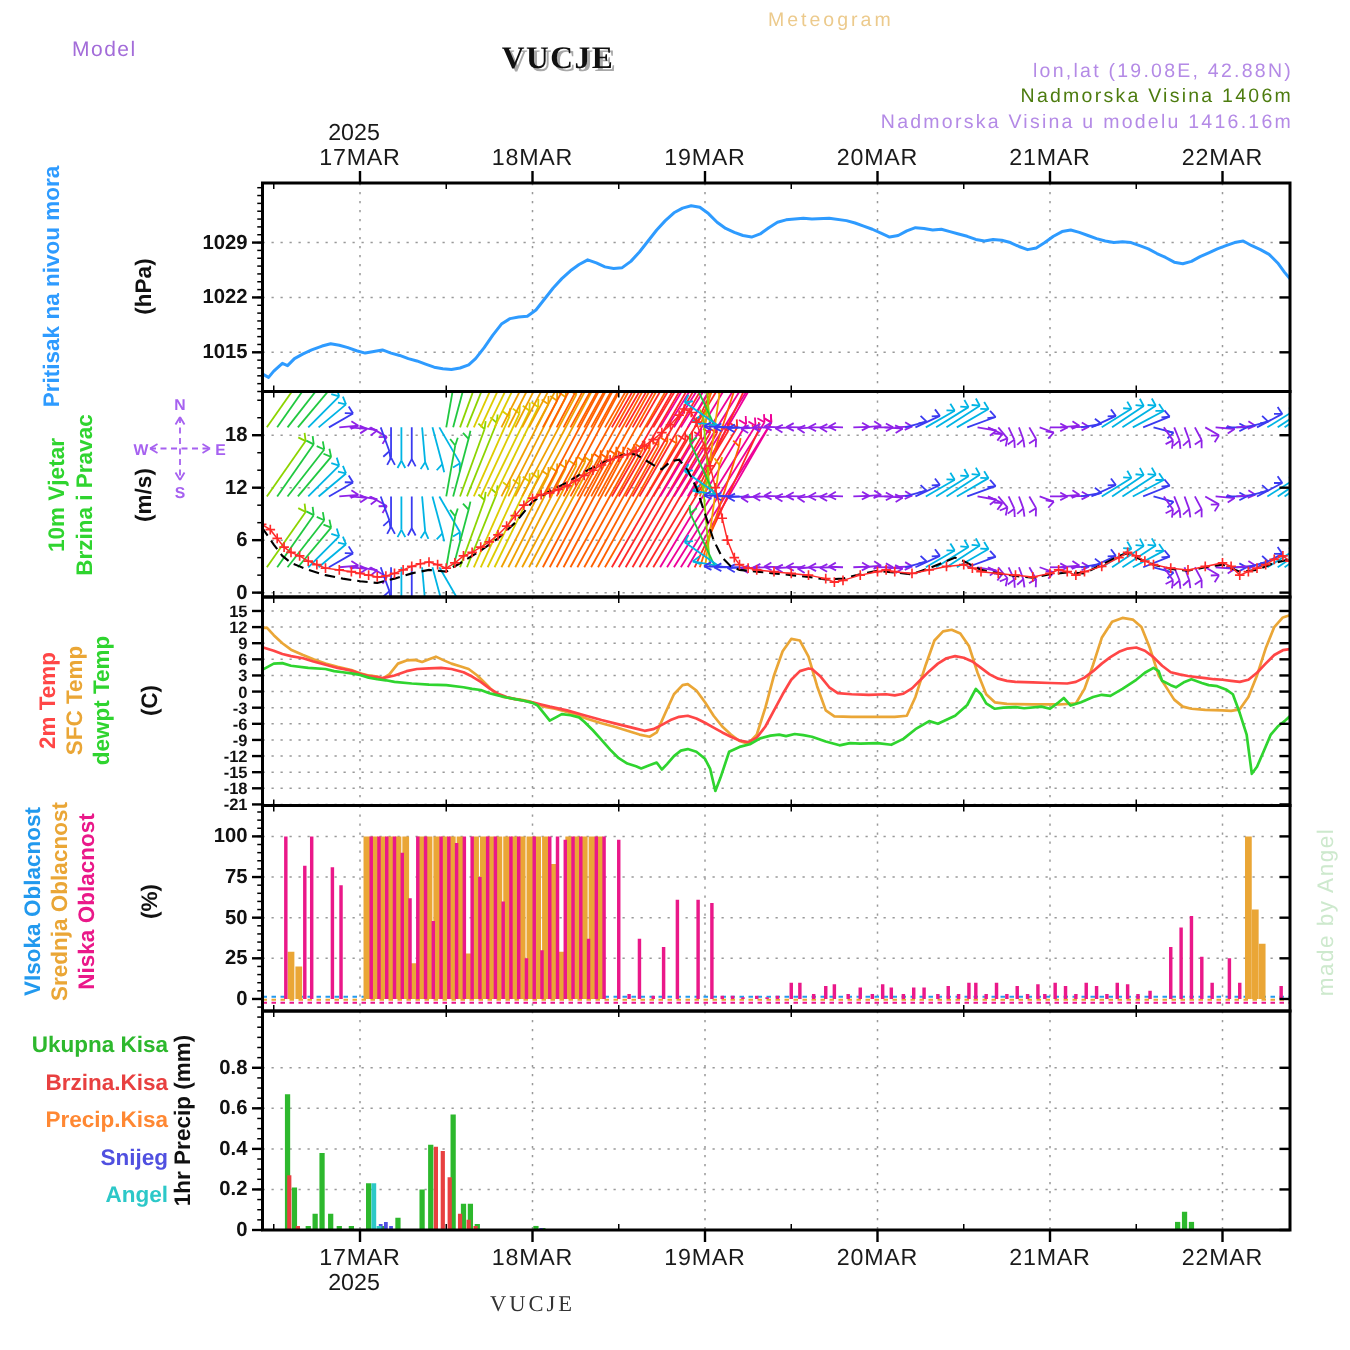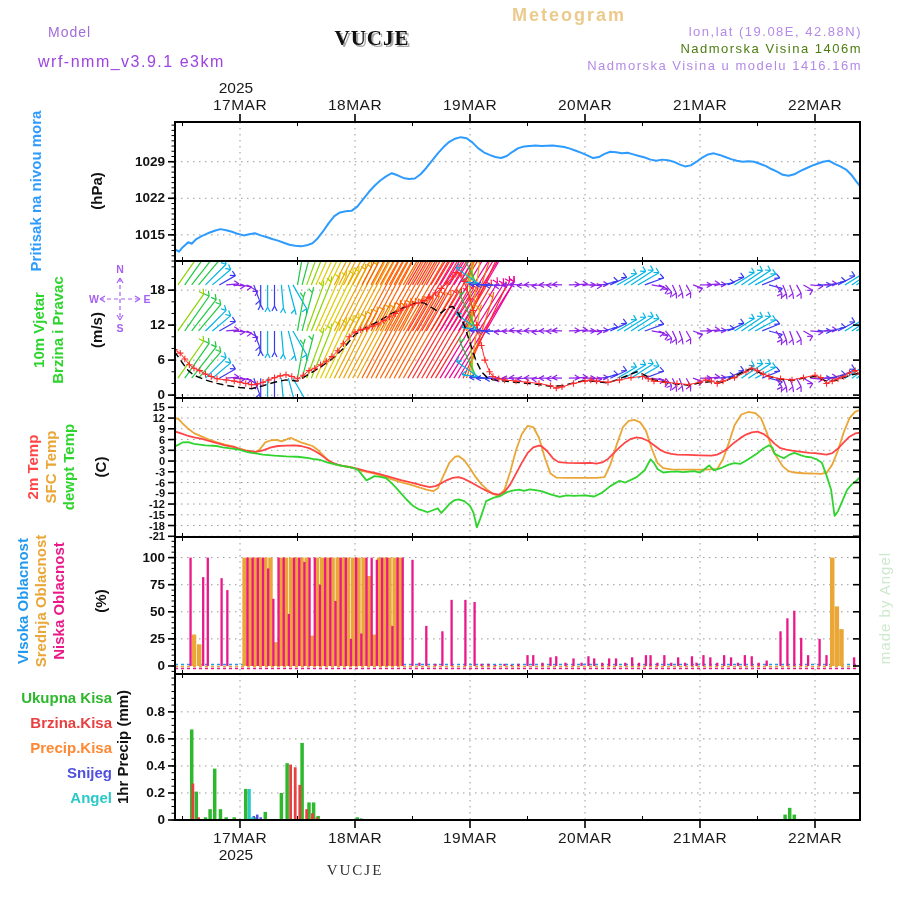--- a/index.html
+++ b/index.html
@@ -5,27 +5,27 @@
   html,body{margin:0;padding:0;background:#ffffff;}
   #stage{position:relative;width:900px;height:900px;background:#fff;overflow:hidden;
          font-family:"Liberation Sans",sans-serif;}
   #chart{position:absolute;left:0;top:0;}
   .hlabel,.vlabel{position:absolute;white-space:nowrap;}
   .vlabel{transform:translate(-50%,-50%) rotate(-90deg);}
   .hlabel-r{position:absolute;white-space:nowrap;transform:translate(-100%,-50%);}
   .hdr{position:absolute;white-space:nowrap;}
   .side{font-size:15px;font-weight:700;}
   .unit{font-size:15px;font-weight:600;color:#111;}
-  #meteogram-title{left:512px;top:5px;font-size:18px;letter-spacing:2px;font-weight:bold;}
+  #meteogram-title{left:512px;top:5px;font-size:13px;letter-spacing:2px;}
   #model-label{left:48px;top:24px;font-size:14px;letter-spacing:1px;}
   #model-name{left:38px;top:53px;font-size:16px;letter-spacing:1.5px;}
   #station-title{left:372px;top:26px;transform:translateX(-50%);
       font-family:"Liberation Serif",serif;font-size:21px;font-weight:700;color:#101010;
       text-shadow:2px 2px 0 #a8a8a8;letter-spacing:1px;}
-  .hdr-right{right:38px;font-size:13px;letter-spacing:1.5px;text-align:right;}
+  .hdr-right{right:38px;font-size:13px;letter-spacing:1.5px;text-align:right;margin-top:15px;}
   #hdr-lonlat{top:24px;} #hdr-elev{top:41px;} #hdr-modelelev{top:58px;}
   #watermark{left:884px;top:608px;font-size:15px;letter-spacing:1px;}
   #footer-station{left:355px;top:862px;transform:translateX(-50%);
       font-family:"Liberation Serif",serif;font-size:15px;letter-spacing:2px;color:#333;}
 </style>
 </head>
 <body>
 
 <div id="stage">
   <svg id="chart" width="900" height="900">
@@ -1629,21 +1629,20 @@
         <line x1="140" y1="299" x2="135" y2="302"></line>
         <text x="120" y="273" fill="#a661f0" font-size="10.5" font-weight="700" text-anchor="middle" stroke="none">N</text>
         <text x="120" y="332" fill="#a661f0" font-size="10.5" font-weight="700" text-anchor="middle" stroke="none">S</text>
         <text x="94" y="303" fill="#a661f0" font-size="10.5" font-weight="700" text-anchor="middle" stroke="none">W</text>
         <text x="147" y="303" fill="#a661f0" font-size="10.5" font-weight="700" text-anchor="middle" stroke="none">E</text>
       </g>
     </svg>
 
   <div class="hdr" id="meteogram-title" style="color: rgb(236, 202, 140);">Meteogram</div>
   <div class="hdr" id="model-label" style="color: rgb(163, 108, 217);">Model</div>
-  <div class="hdr" id="model-name" style="color: rgb(157, 68, 224);">wrf-nmm_v3.9.1 e3km</div>
   <div class="hdr" id="station-title">VUCJE</div>
   <div class="hdr hdr-right" id="hdr-lonlat" style="color: rgb(180, 138, 230);">lon,lat (19.08E, 42.88N)</div>
   <div class="hdr hdr-right" id="hdr-elev" style="color: #4d7c0f;">Nadmorska Visina 1406m</div>
   <div class="hdr hdr-right" id="hdr-modelelev" style="color: rgb(180, 138, 230);">Nadmorska Visina u modelu 1416.16m</div>
 
   <div class="vlabel side" style="left: 35px; top: 191px; color: rgb(46, 155, 255);">Pritisak na nivou mora</div>
   <div class="vlabel unit" style="left:96px;top:191px;">(hPa)</div>
 
   <div class="vlabel side" style="left: 38px; top: 330px; color: rgb(47, 212, 47);">10m Vjetar</div>
   <div class="vlabel side" style="left: 57px; top: 330px; color: rgb(47, 212, 47);">Brzina i Pravac</div>

